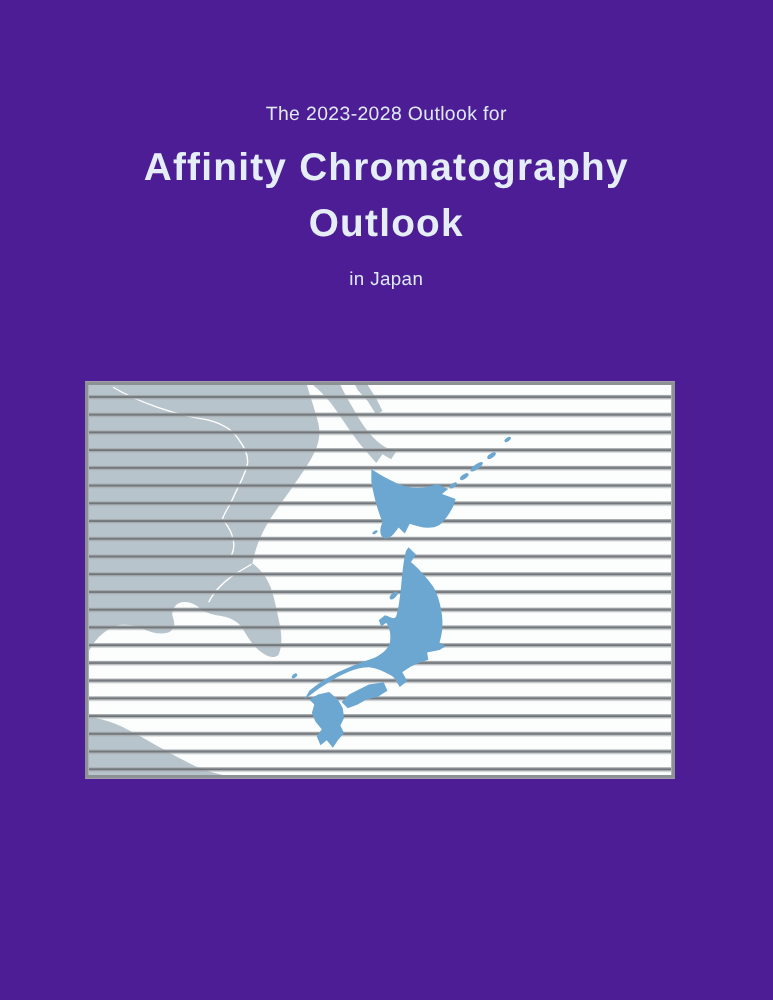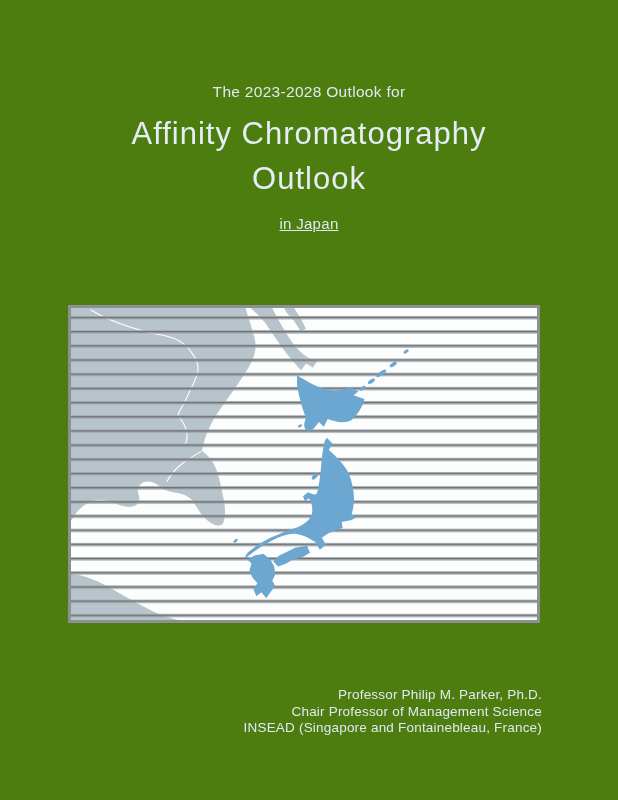--- a/index.html
+++ b/index.html
@@ -1,41 +1,40 @@
 <!DOCTYPE html>
 <html><head>
 <meta charset="utf-8">
 <style>
   html,body{margin:0;padding:0;background:#0e3f85;}
   .page{
     position:relative;
     width:618px;height:800px;
-    background:#4d7c0f;
+    background:#4c1d95;
     overflow:hidden;
     font-family:"Liberation Sans",sans-serif;
   }
   .series{
     position:absolute;top:83px;left:0;right:0;
     text-align:center;
     font-size:15.5px;letter-spacing:.3px;
     color:#DFE9F4;
   }
   .title{
     position:absolute;top:111px;left:0;right:0;
     text-align:center;
     font-size:31px;line-height:45px;letter-spacing:1px;
-    font-weight:400;
+    font-weight:700;
     color:#E5EDF7;
   }
   .region{
     position:absolute;top:215px;left:0;right:0;
     text-align:center;
     font-size:15px;letter-spacing:.3px;
     color:#DFE9F4;
-    text-decoration:underline;
   }
   .mapbox{
     position:absolute;left:68px;top:305px;
     width:466px;height:312px;
     border:3px solid #8C9195;
     background:#FCFDFD;
   }
   .mapbox svg{display:block;width:100%;height:100%;}
   .author{
     position:absolute;top:687px;right:76px;
@@ -94,19 +93,14 @@
         <ellipse cx="231" cy="119" rx="2.4" ry="1.2" transform="rotate(-30 231 119)"></ellipse>
         <ellipse cx="294" cy="81" rx="3.5" ry="1.6" transform="rotate(-35 294 81)"></ellipse>
         <ellipse cx="303" cy="74" rx="4" ry="1.8" transform="rotate(-35 303 74)"></ellipse>
         <ellipse cx="313" cy="66" rx="6" ry="2" transform="rotate(-35 313 66)"></ellipse>
         <ellipse cx="325" cy="57" rx="4" ry="1.8" transform="rotate(-35 325 57)"></ellipse>
         <ellipse cx="338" cy="44" rx="3" ry="1.5" transform="rotate(-35 338 44)"></ellipse>
       </g>
     </svg>
   </div>
 
-  <div class="author">
-    <div>Professor Philip M. Parker, Ph.D.</div>
-    <div>Chair Professor of Management Science</div>
-    <div>INSEAD (Singapore and Fontainebleau, France)</div>
-  </div>
 
 </div>
 
 </body></html>

